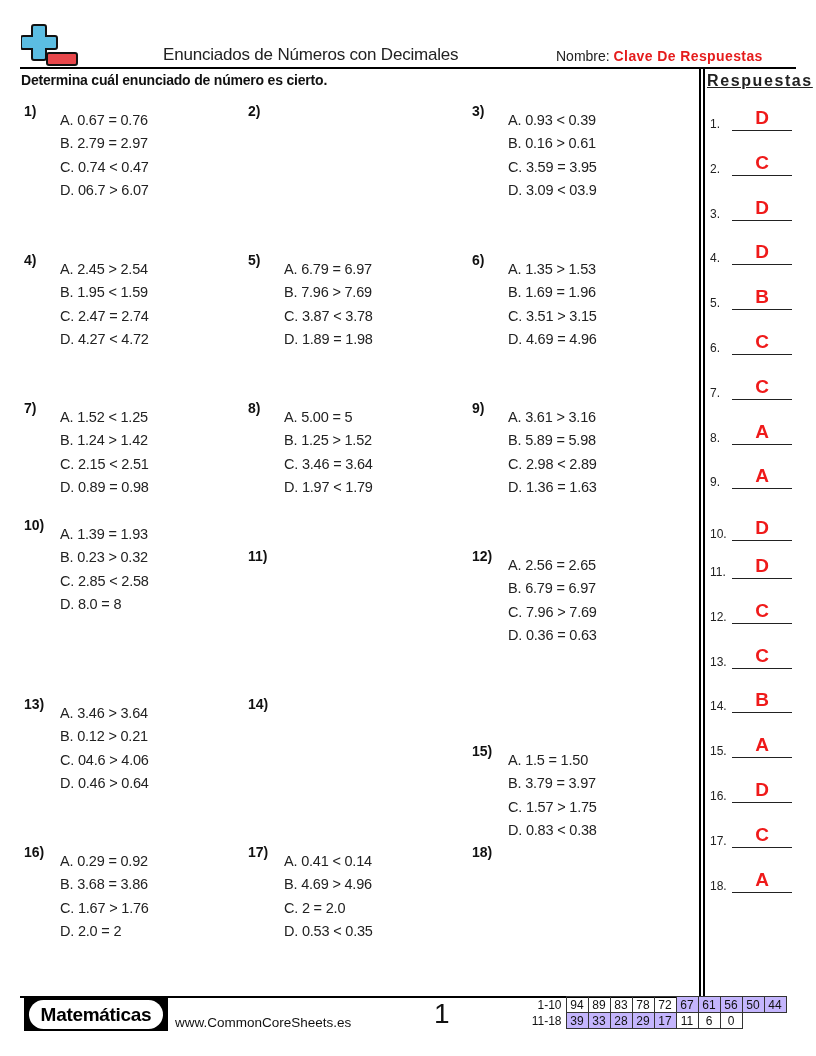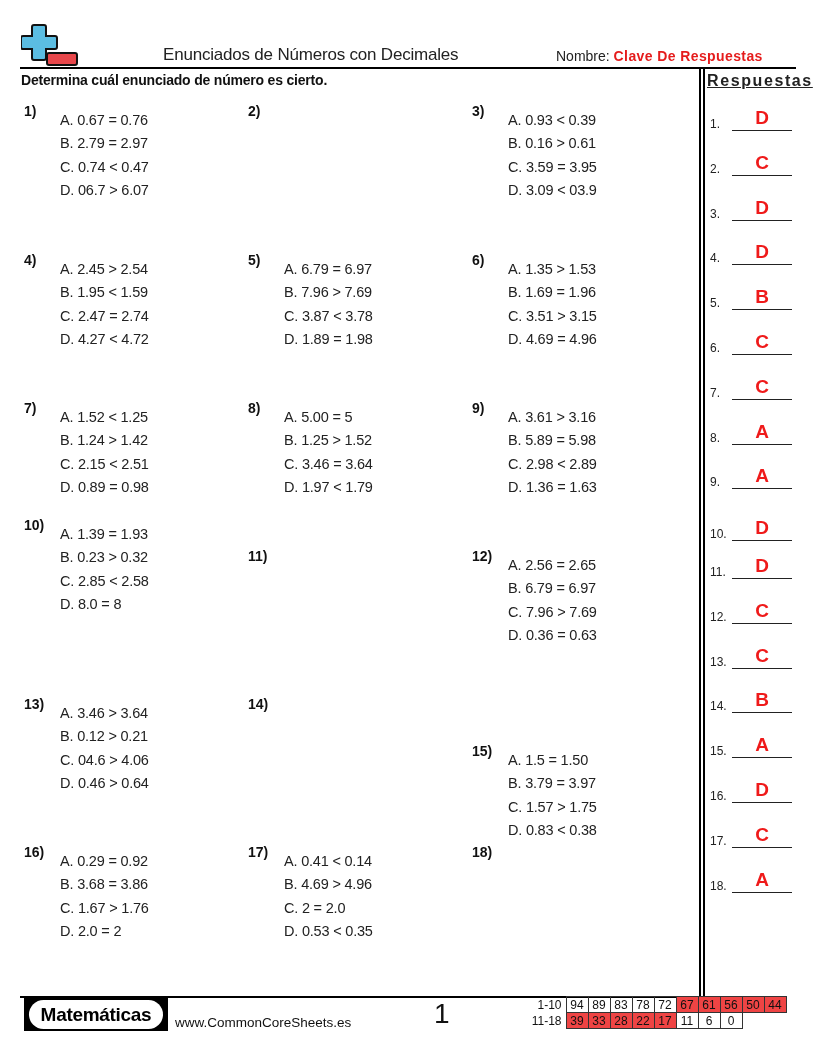--- a/index.html
+++ b/index.html
@@ -31,21 +31,21 @@
   .footer-rule { position: absolute; left: 20px; top: 996px; width: 680px; height: 1.5px; background: #000; }
   .footer-black { position: absolute; left: 24px; top: 997px; width: 144px; height: 34px; background: #000; }
   .footer-pill { position: absolute; left: 29px; top: 1000px; width: 134px; height: 29px; background: #fff; border-radius: 15px; text-align: center; font-size: 19px; font-weight: bold; color: #000; line-height: 29px; letter-spacing: -0.3px; }
   .footer-url { position: absolute; left: 175px; top: 1015px; font-size: 13.5px; color: #111; }
   .page-num { position: absolute; left: 434px; top: 998px; font-size: 28px; color: #111; }
 
   .score-table { position: absolute; left: 528px; top: 996px; border-collapse: collapse; font-size: 12px; }
   .score-table td { height: 16px; text-align: center; padding: 0 2px; }
   .score-table td.lbl { text-align: right; padding-right: 4px; width: 38px; color: #111; }
   .score-table td.cell { border: 1px solid #333; width: 22px; color: #111; }
-  .score-table td.shade { background: #ef4444; }
+  .score-table td.shade { background: #c4b5fd; }
   .score-table td.empty { border: none; }
 </style>
 </head>
 <body>
 
 <div class="logo">
   <svg width="58" height="44" viewBox="0 0 58 44">
     <path d="M13 2 h10 a2 2 0 0 1 2 2 v9 h9 a2 2 0 0 1 2 2 v9 a2 2 0 0 1 -2 2 h-9 v9 a2 2 0 0 1 -2 2 h-10 a2 2 0 0 1 -2 -2 v-9 h-9 a2 2 0 0 1 -2 -2 v-9 a2 2 0 0 1 2 -2 h9 v-9 a2 2 0 0 1 2 -2 z" fill="#5bbde2" stroke="#111" stroke-width="2"></path>
     <rect x="26" y="30" width="30" height="12" rx="2" fill="#e8474b" stroke="#111" stroke-width="2"></rect>
   </svg>
@@ -314,21 +314,21 @@
         <td class="cell shade">61</td>
         <td class="cell shade">56</td>
         <td class="cell shade">50</td>
         <td class="cell shade">44</td>
       </tr>
       <tr>
         <td class="lbl">11-18</td>
         <td class="cell shade">39</td>
         <td class="cell shade">33</td>
         <td class="cell shade">28</td>
-        <td class="cell shade">22</td>
+        <td class="cell shade">29</td>
         <td class="cell shade">17</td>
         <td class="cell">11</td>
         <td class="cell">6</td>
         <td class="cell">0</td>
         <td class="empty"></td>
         <td class="empty"></td>
       </tr>
     </tbody>
   </table>
 

